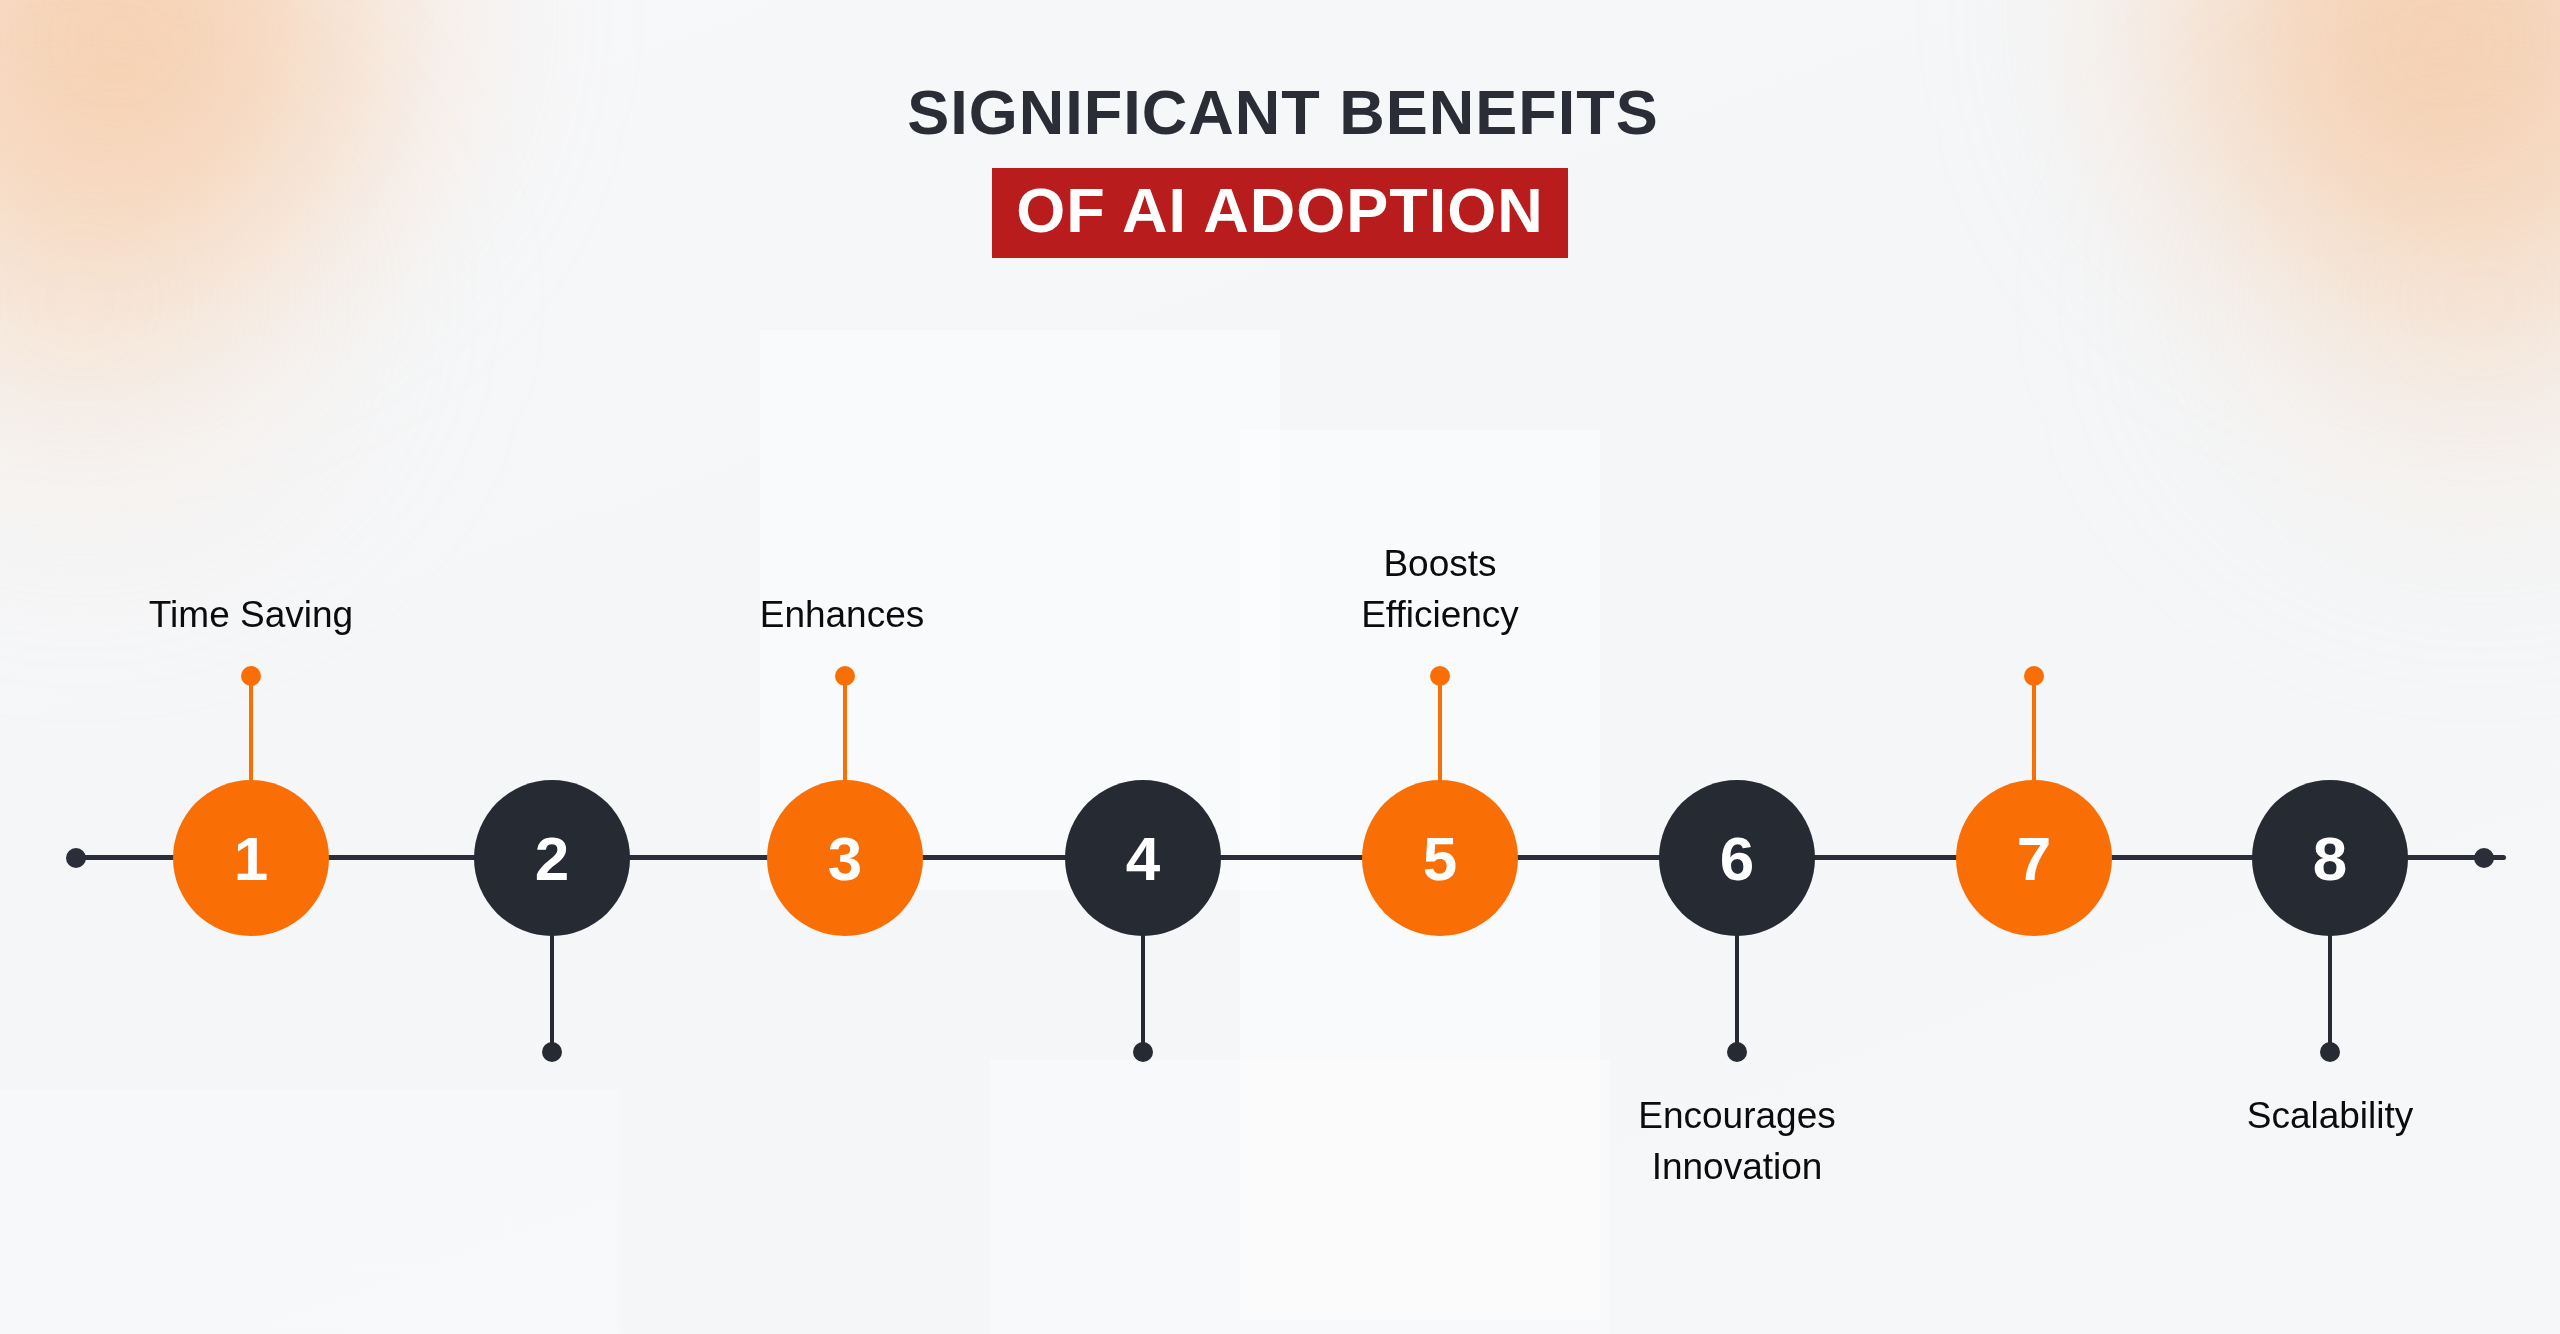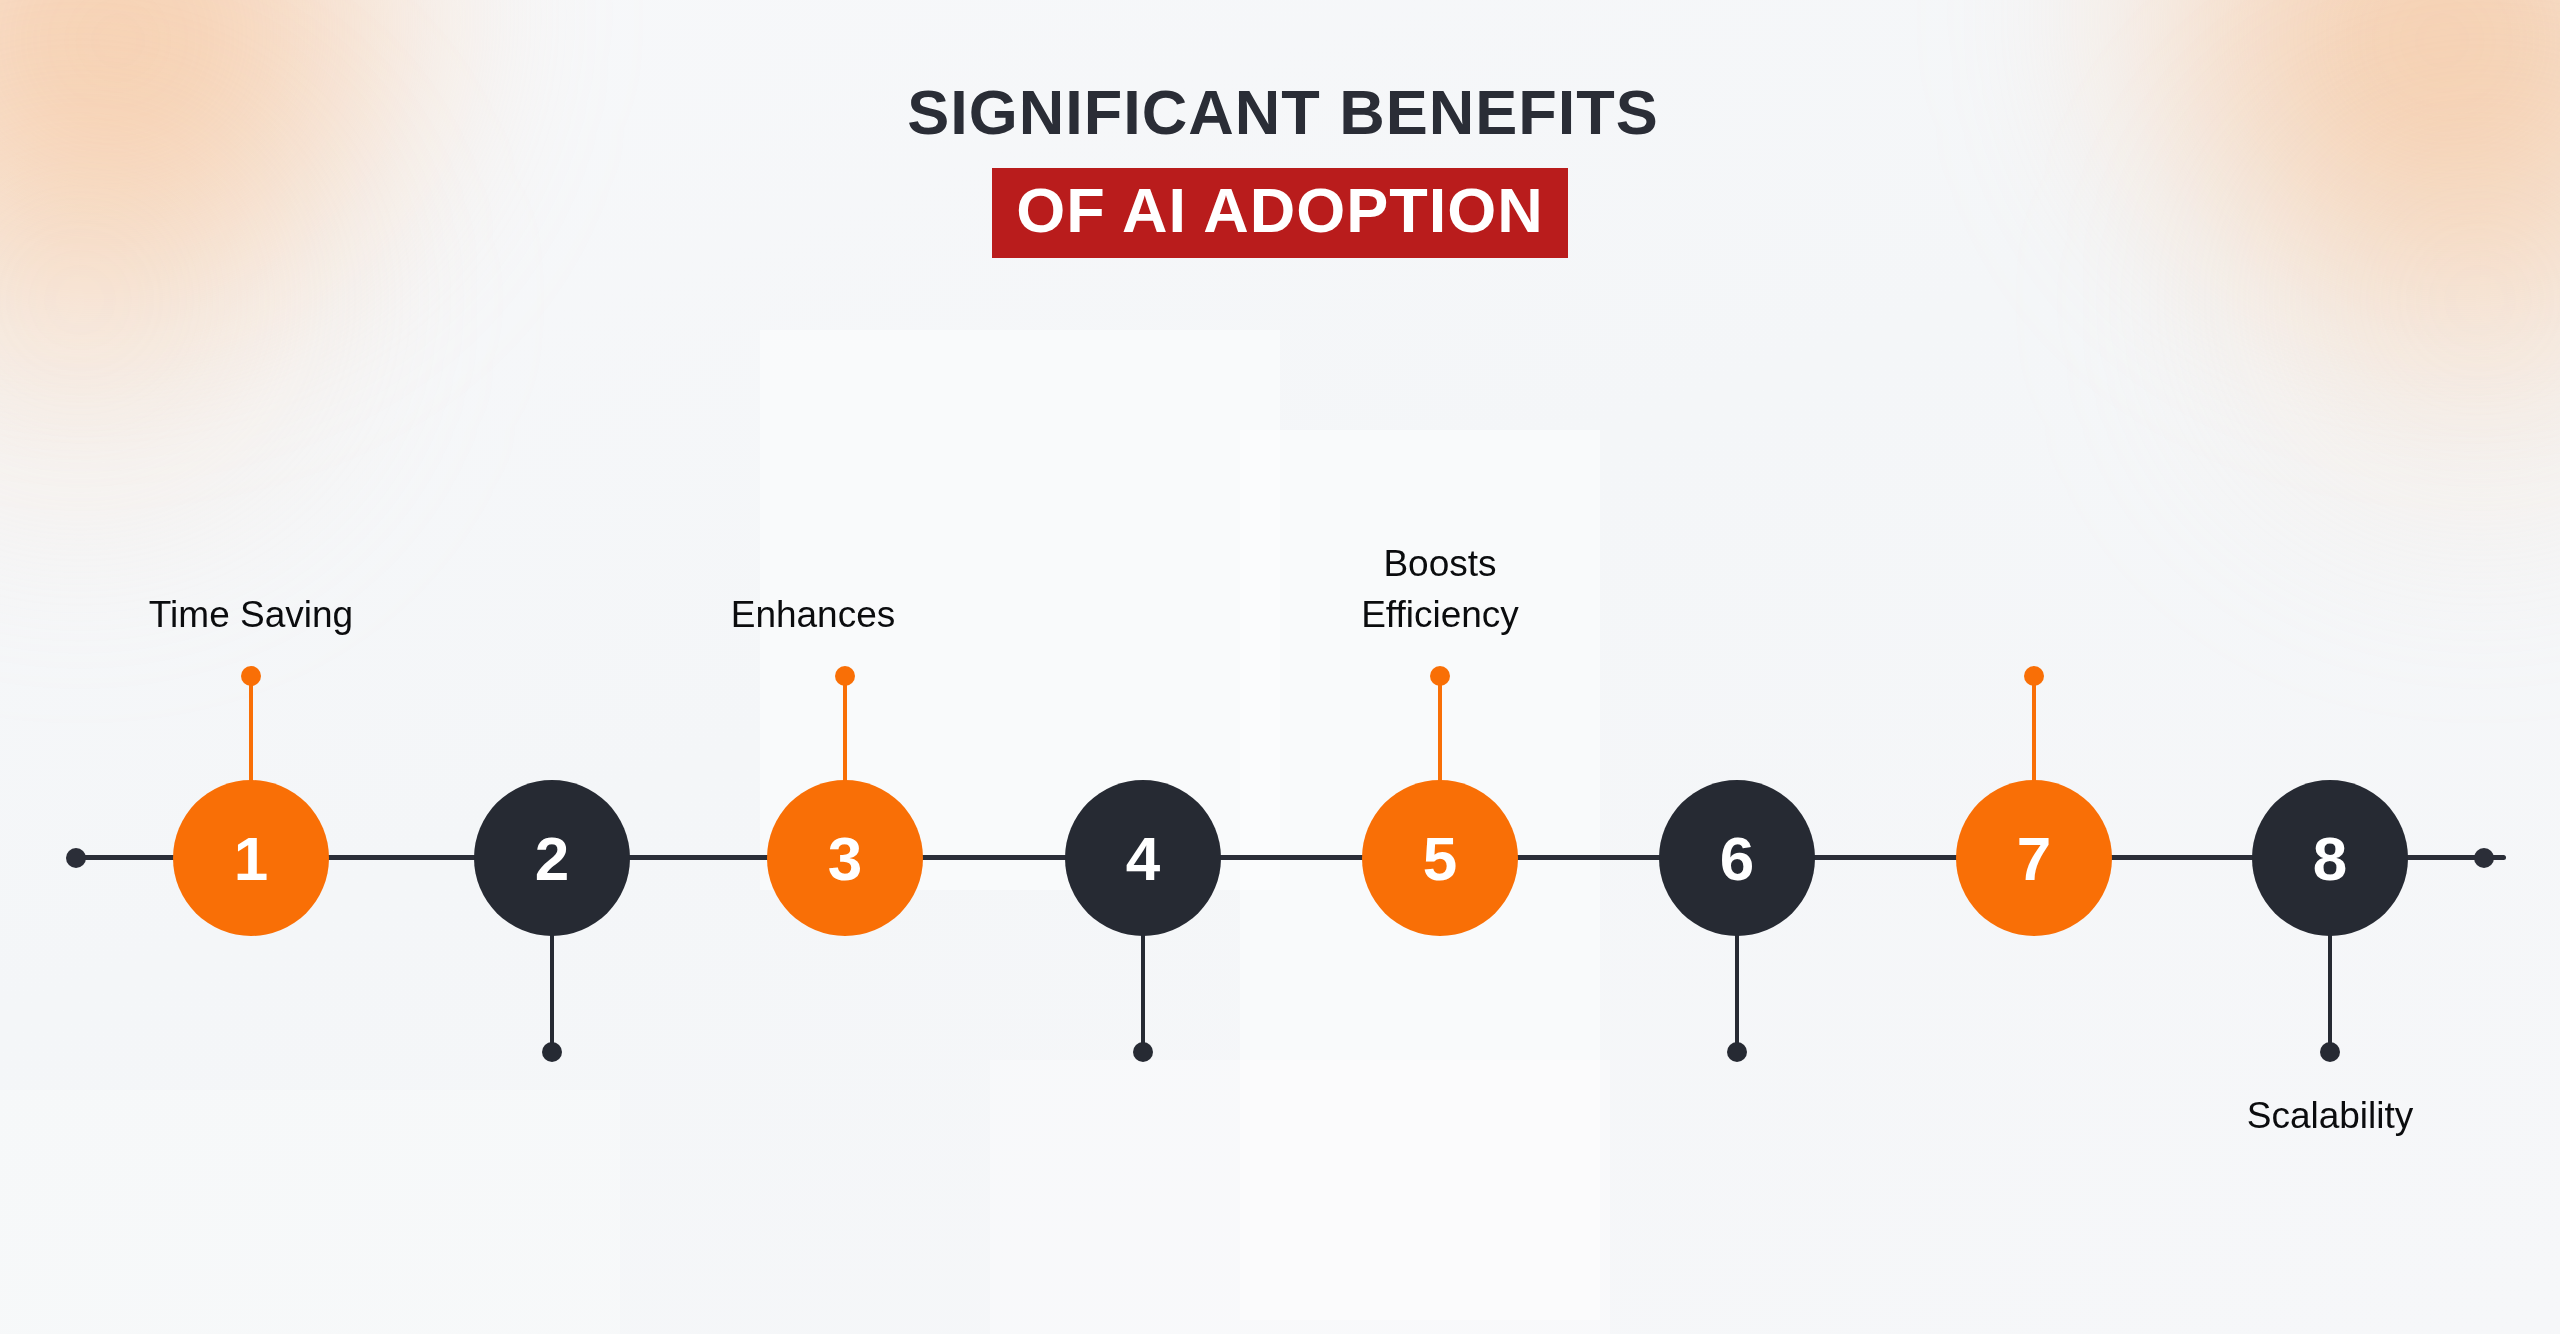--- a/index.html
+++ b/index.html
@@ -234,21 +234,21 @@
     <div class="stem down dark" style="left: 552px;"></div>
     <div class="stem-dot down dark" style="left: 552px;"></div>
     <div class="node dark" style="left: 552px;">
       <span>2</span>
     </div>
     <div class="stem up orange" style="left: 845px;"></div>
     <div class="stem-dot up orange" style="left: 845px;"></div>
     <div class="node orange" style="left: 845px;">
       <span>3</span>
     </div>
-    <div class="node-label above" style="left: 813px;">
+    <div class="node-label above" style="left: 842px;">
       <div>Enhances</div>
     </div>
     <div class="stem down dark" style="left: 1143px;"></div>
     <div class="stem-dot down dark" style="left: 1143px;"></div>
     <div class="node dark" style="left: 1143px;">
       <span>4</span>
     </div>
     <div class="stem up orange" style="left: 1440px;"></div>
     <div class="stem-dot up orange" style="left: 1440px;"></div>
     <div class="node orange" style="left: 1440px;">
@@ -256,20 +256,24 @@
     </div>
     <div class="node-label above" style="left: 1440px;">
       <div>Boosts</div>
       <div>Efficiency</div>
     </div>
     <div class="stem down dark" style="left: 1737px;"></div>
     <div class="stem-dot down dark" style="left: 1737px;"></div>
     <div class="node dark" style="left: 1737px;">
       <span>6</span>
     </div>
+    <div class="node-label below" style="left: 1737px;">
+      <div>Encourages</div>
+      <div>Innovation</div>
+    </div>
     <div class="stem up orange" style="left: 2034px;"></div>
     <div class="stem-dot up orange" style="left: 2034px;"></div>
     <div class="node orange" style="left: 2034px;">
       <span>7</span>
     </div>
     <div class="stem down dark" style="left: 2330px;"></div>
     <div class="stem-dot down dark" style="left: 2330px;"></div>
     <div class="node dark" style="left: 2330px;">
       <span>8</span>
     </div>

